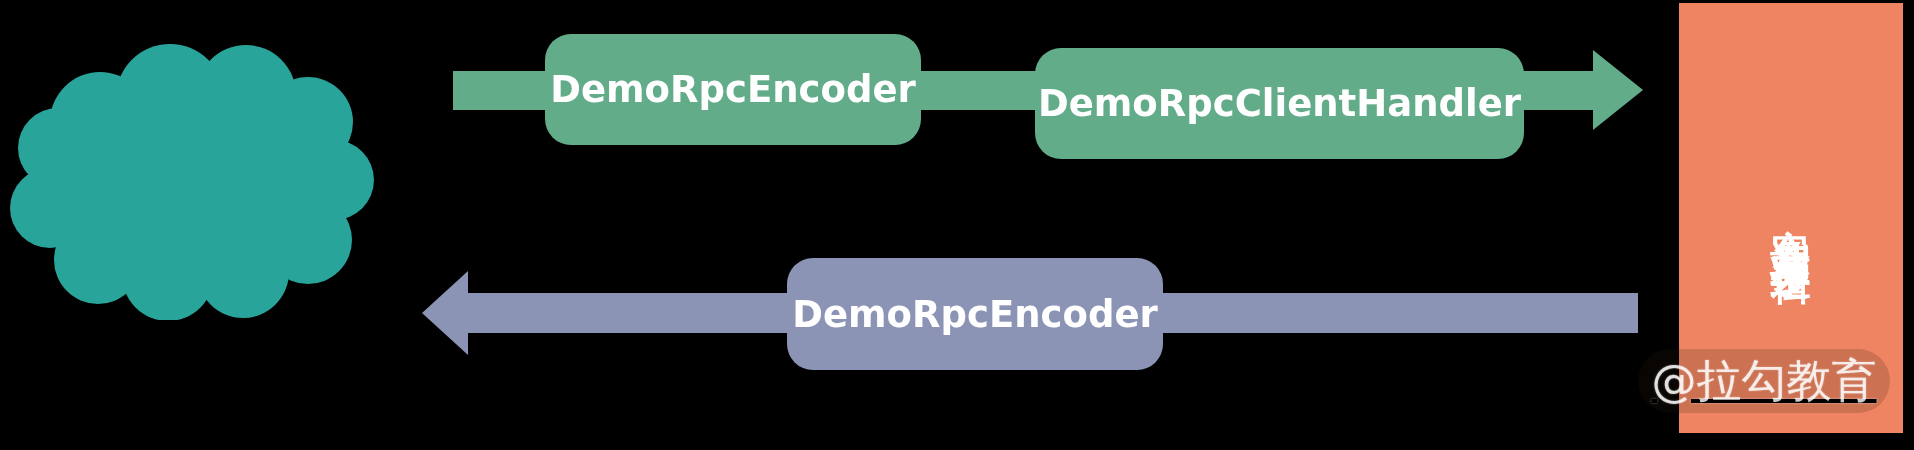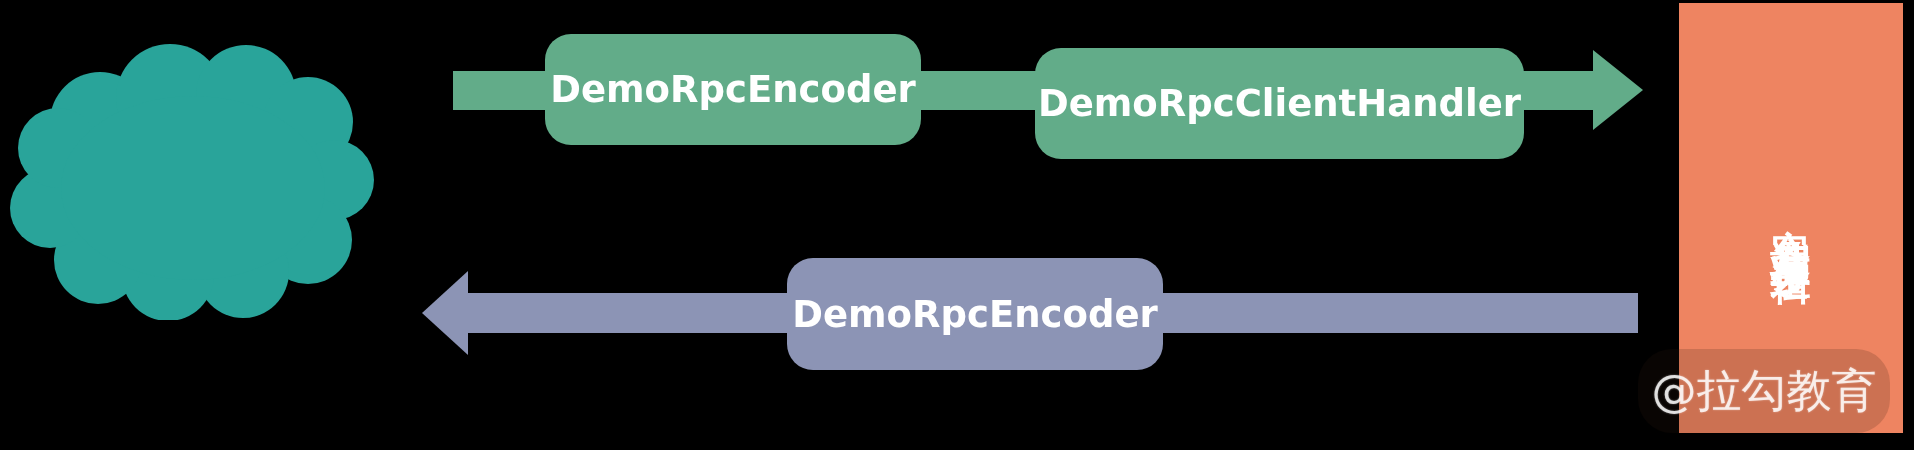--- a/index.html
+++ b/index.html
@@ -74,24 +74,24 @@
     writing-mode: vertical-rl;
     text-orientation: upright;
     color: var(--label-white, #fff);
     font-size: 40px; font-weight: 700;
     letter-spacing: 6px;
     line-height: 1;
   }
 
   
   .watermark-pill {
-    left: 1638px; top: 349px; width: 252px; height: 84px;
+    left: 1638px; top: 349px; width: 252px; height: 64px;
     border-radius: 34px; z-index: 3;
     background: rgba(50, 25, 18, 0.18);
-    display: flex; align-items: center; justify-content: center;
+    display: flex; align-items: center; justify-content: center; text-decoration: underline;
   }
   .watermark-label {
     color: rgba(255, 255, 255, 0.8);
     font-size: 45px; font-weight: 400;
     white-space: nowrap;
     text-shadow: 0 0 2px rgba(255, 255, 255, 0.45);
   }
 </style>
 </head>
 <body>

